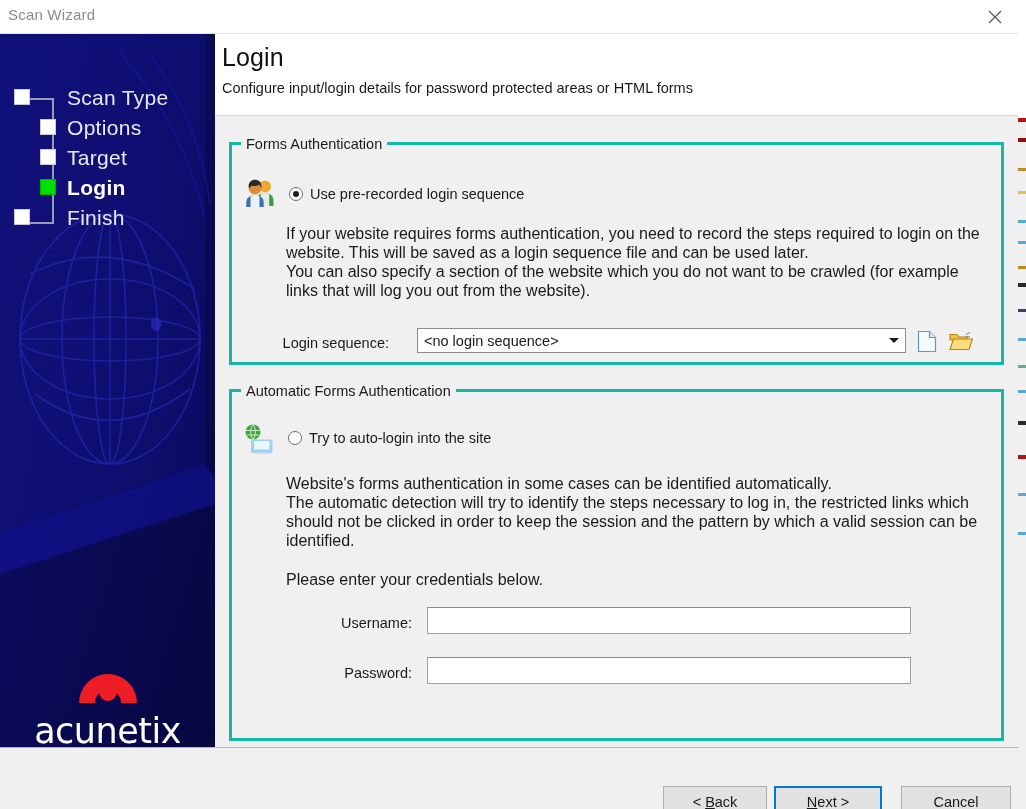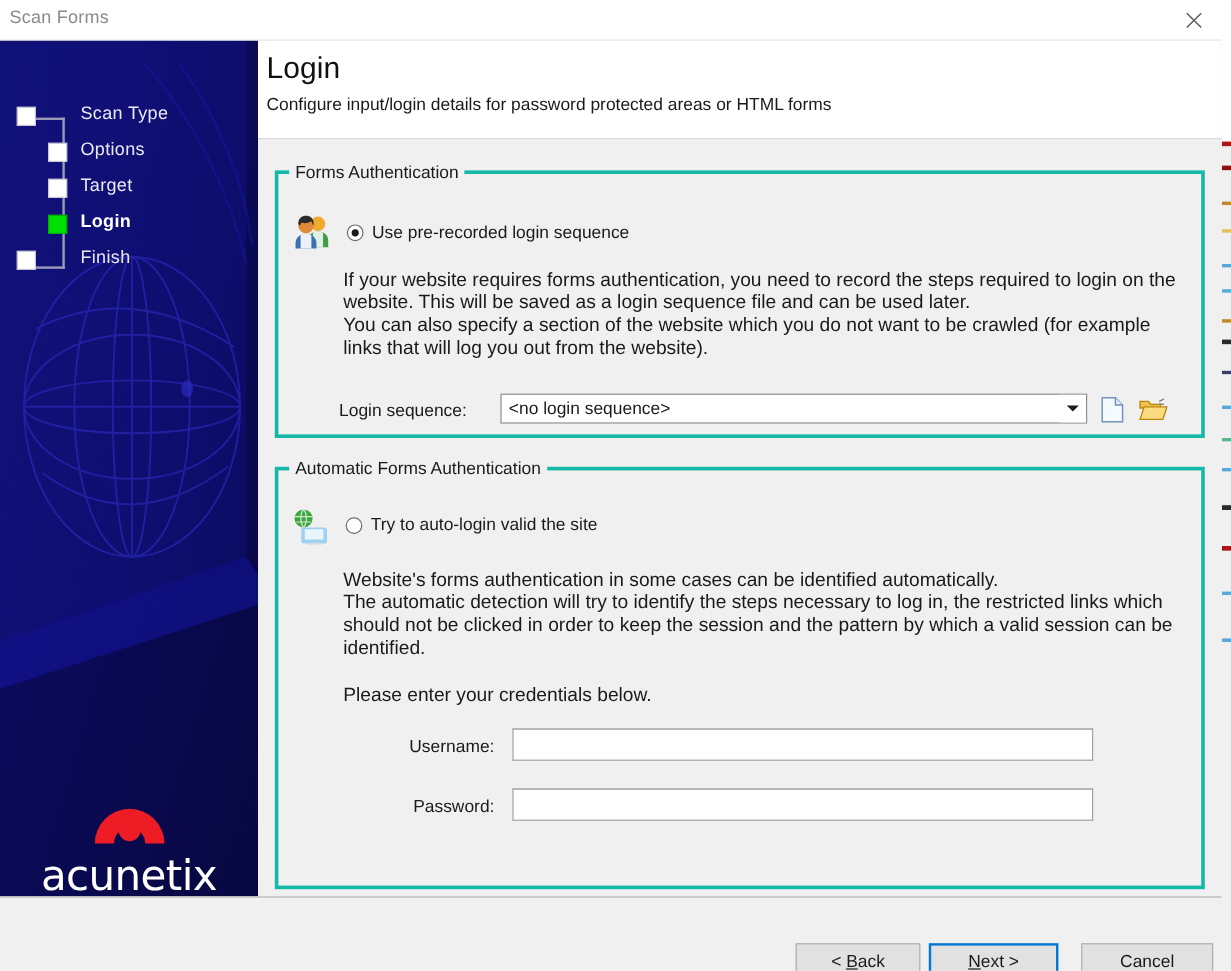--- a/index.html
+++ b/index.html
@@ -89,21 +89,21 @@
     width: 16px; height: 16px;
     background: #ffffff;
     border: 1px solid #c8c8d8;
   }
   .step .box.active {
     background: #00e000;
     border-color: #00b000;
   }
   .step .lbl {
     position: absolute;
-    font-size: 15px;
+    font-size: 21px;
     color: #e9e9f4;
     white-space: nowrap;
     letter-spacing: .3px;
   }
   .step .lbl.bold { font-weight: bold; color: #ffffff; }
 
   .connector {
     position: absolute;
     background: #9a9ab8;
   }
@@ -341,21 +341,21 @@
     <div class="strip" style="top:425px;height:30px;background:#f0f0f0;"></div>
     <div class="strip" style="top:455px;height:4px;background:#b01515;"></div>
     <div class="strip" style="top:459px;height:34px;background:#f0f0f0;"></div>
     <div class="strip" style="top:493px;height:3px;background:#59a8d8;"></div>
     <div class="strip" style="top:496px;height:36px;background:#f0f0f0;"></div>
     <div class="strip" style="top:532px;height:3px;background:#59a8d8;"></div>
     <div class="strip" style="top:535px;height:274px;background:#f0f0f0;"></div>
   </div>
 
   <div class="titlebar">
-    <div class="title">Scan Forms</div>
+    <div class="title">Scan Wizard</div>
     <div class="close-btn">
       <svg width="14" height="14" viewBox="0 0 14 14" aria-hidden="true">
         <line x1="1" y1="1" x2="13" y2="13" stroke="#5a5a5a" stroke-width="1.2"></line>
         <line x1="13" y1="1" x2="1" y2="13" stroke="#5a5a5a" stroke-width="1.2"></line>
       </svg>
     </div>
   </div>
 
   <div class="winbody">
 
@@ -505,21 +505,21 @@
           <svg class="icon-32" style="left:12px; top:30px;" viewBox="0 0 32 32">
             <circle cx="9" cy="10" r="7.5" fill="#3fa63f"></circle>
             <path d="M2 8.5h14M3 13h12M9 2.6c3 3 3 11.5 0 14.8M9 2.6c-3 3-3 11.5 0 14.8" stroke="#cfeccf" stroke-width="1" fill="none"></path>
             <path d="M9 17.5h17.5a2 2 0 0 1 2 2v9.5a2 2 0 0 1-2 2H9a2 2 0 0 1-2-2v-9.5a2 2 0 0 1 2-2z" fill="#9fd0ef"></path>
             <path d="M10 19h15.5v8.5H10z" fill="#e8f6fe"></path>
             <path d="M13 30h10l1.5 2h-13z" fill="#c8dce8"></path>
           </svg>
 
           <div class="radio-row" style="left:56px; top:38px;">
             <span class="radio"></span>
-            <span class="rlabel">Try to auto-login valid the site</span>
+            <span class="rlabel">Try to auto-login into the site</span>
           </div>
 
           <div class="para" style="left:54px; top:178px; width:712px;">Please enter your credentials below.</div>
 
           <div class="para" style="left:54px; top:82px; width:712px;">Website's forms authentication in some cases can be identified automatically.
 The automatic detection will try to identify the steps necessary to log in, the restricted links which
 should not be clicked in order to keep the session and the pattern by which a valid session can be
 identified.</div>
 
           <div class="field-label" style="left:40px; top:223px; width:140px;">Username:</div>

